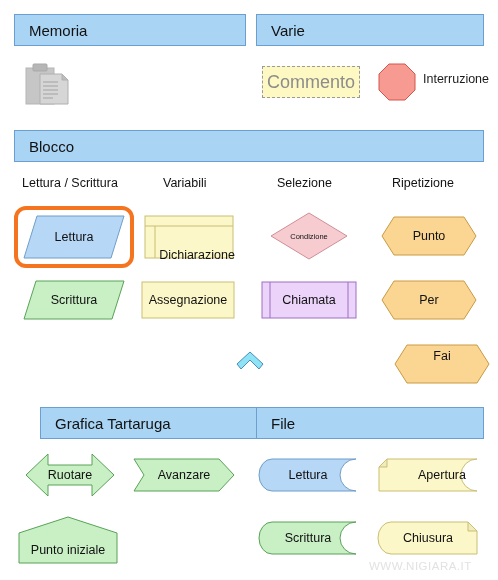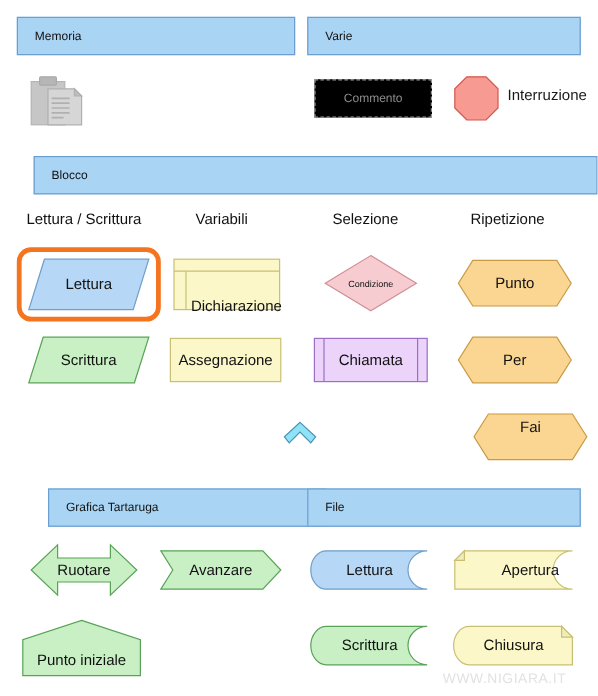--- a/index.html
+++ b/index.html
@@ -12,21 +12,21 @@
     color:#1a1a1a;
   }
   .panel{position:absolute;}
   .panel-header{
     box-sizing:border-box;
     background:#aad4f4;
     border:1px solid #6b9ed1;
     height:32px;
     display:flex;align-items:center;
     padding-left:14px;
-    font-size:10px;
+    font-size:15px;
     color:#111;
   }
   .col-label{
     position:absolute;
     font-size:12.5px;
     color:#111;
     white-space:nowrap;
   }
   .shape{position:absolute;}
   .shape svg{display:block;overflow:visible;}
@@ -38,23 +38,23 @@
     font-size:12.5px;
     color:#111;
     pointer-events:none;
     white-space:nowrap;
   }
   .shape-text.small{font-size:7.5px;}
   .comment-box{
     position:absolute;
     box-sizing:border-box;
     border:1px dashed #9a9a9a;
-    background:#000000;
+    background:#fef9c3;
     display:flex;align-items:center;justify-content:center;
-    font-size:10px;
+    font-size:18px;
     color:#8c8c8c;
   }
   .sel-ring{
     position:absolute;
     box-sizing:border-box;
     border:4px solid #f4741f;
     border-radius:12px;
     background:transparent;
   }
   .watermark{
@@ -95,21 +95,21 @@
 
 <div class="comment-box" style="left:262px;top:66px;width:98px;height:32px;">Commento</div>
 
 <div class="shape" style="left:377px;top:62px;width:40px;height:40px;">
   <svg width="40" height="40" viewBox="0 0 40 40">
     <polygon points="12,2 28,2 38,12 38,28 28,38 12,38 2,28 2,12" fill="#f79a92" stroke="#d4554a"></polygon>
   </svg>
 </div>
 <div style="position:absolute;left:423px;top:72px;font-size:12.5px;">Interruzione</div>
 
-<div class="panel" style="left:28px;top:130px;width:470px;border-radius:12px;">
+<div class="panel" style="left:14px;top:130px;width:470px;border-radius:12px;">
   <div class="panel-header" style="width:470px;">Blocco</div>
 </div>
 
 <div class="col-label" style="left:22px;top:176px;">Lettura / Scrittura</div>
 <div class="col-label" style="left:163px;top:176px;">Variabili</div>
 <div class="col-label" style="left:277px;top:176px;">Selezione</div>
 <div class="col-label" style="left:392px;top:176px;">Ripetizione</div>
 
 <div class="sel-ring" style="left:14px;top:206px;width:120px;height:62px;"></div>
 

